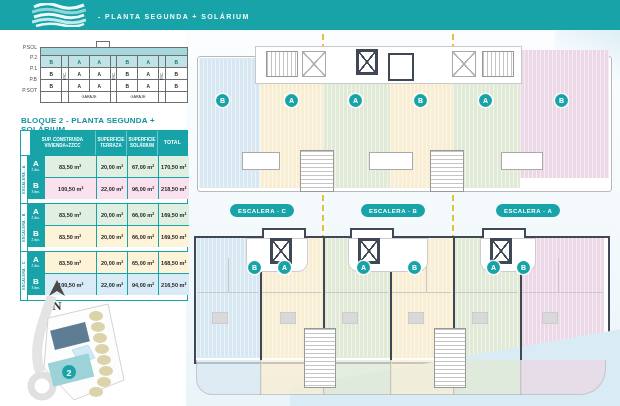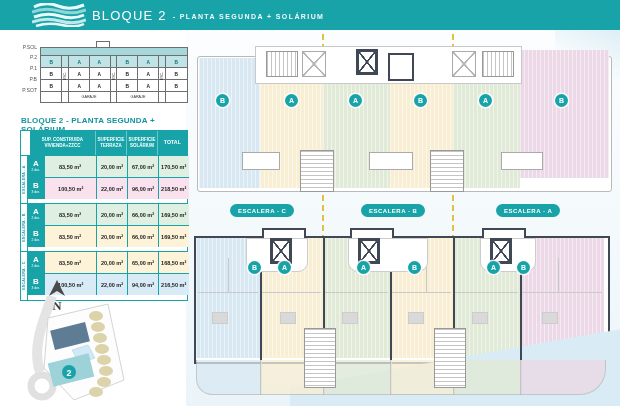--- a/index.html
+++ b/index.html
@@ -123,21 +123,20 @@
 
   <div class="header">
     <svg class="logo" viewBox="0 0 54 24">
       <path d="M2,4 Q14,-2 26,3 T52,2" stroke="#eafafa" stroke-width="3" fill="none"></path>
       <path d="M0,9 Q13,4 27,8 T54,7" stroke="#8fd6d8" stroke-width="3" fill="none"></path>
       <path d="M2,14 Q15,9 28,13 T52,12" stroke="#eafafa" stroke-width="3" fill="none"></path>
       <path d="M0,19 Q14,14 28,18 T54,17" stroke="#bfe9ea" stroke-width="3" fill="none"></path>
       <path d="M4,23 Q16,19 30,22 T52,21" stroke="#eafafa" stroke-width="2.5" fill="none"></path>
     </svg>
     <div class="h-titlewrap">
-      <span class="h-main">BLOQUE 2</span>
       <span class="h-sub">- PLANTA SEGUNDA + SOLÁRIUM</span>
     </div>
   </div>
 
   <div class="stack">
     <div class="floor-label" style="top:4px;">P.SOL</div>
     <div class="floor-label" style="top:14px;">P.2</div>
     <div class="floor-label" style="top:25px;">P.1</div>
     <div class="floor-label" style="top:36px;">P.B</div>
     <div class="floor-label" style="top:47px;">P.SOT</div>

